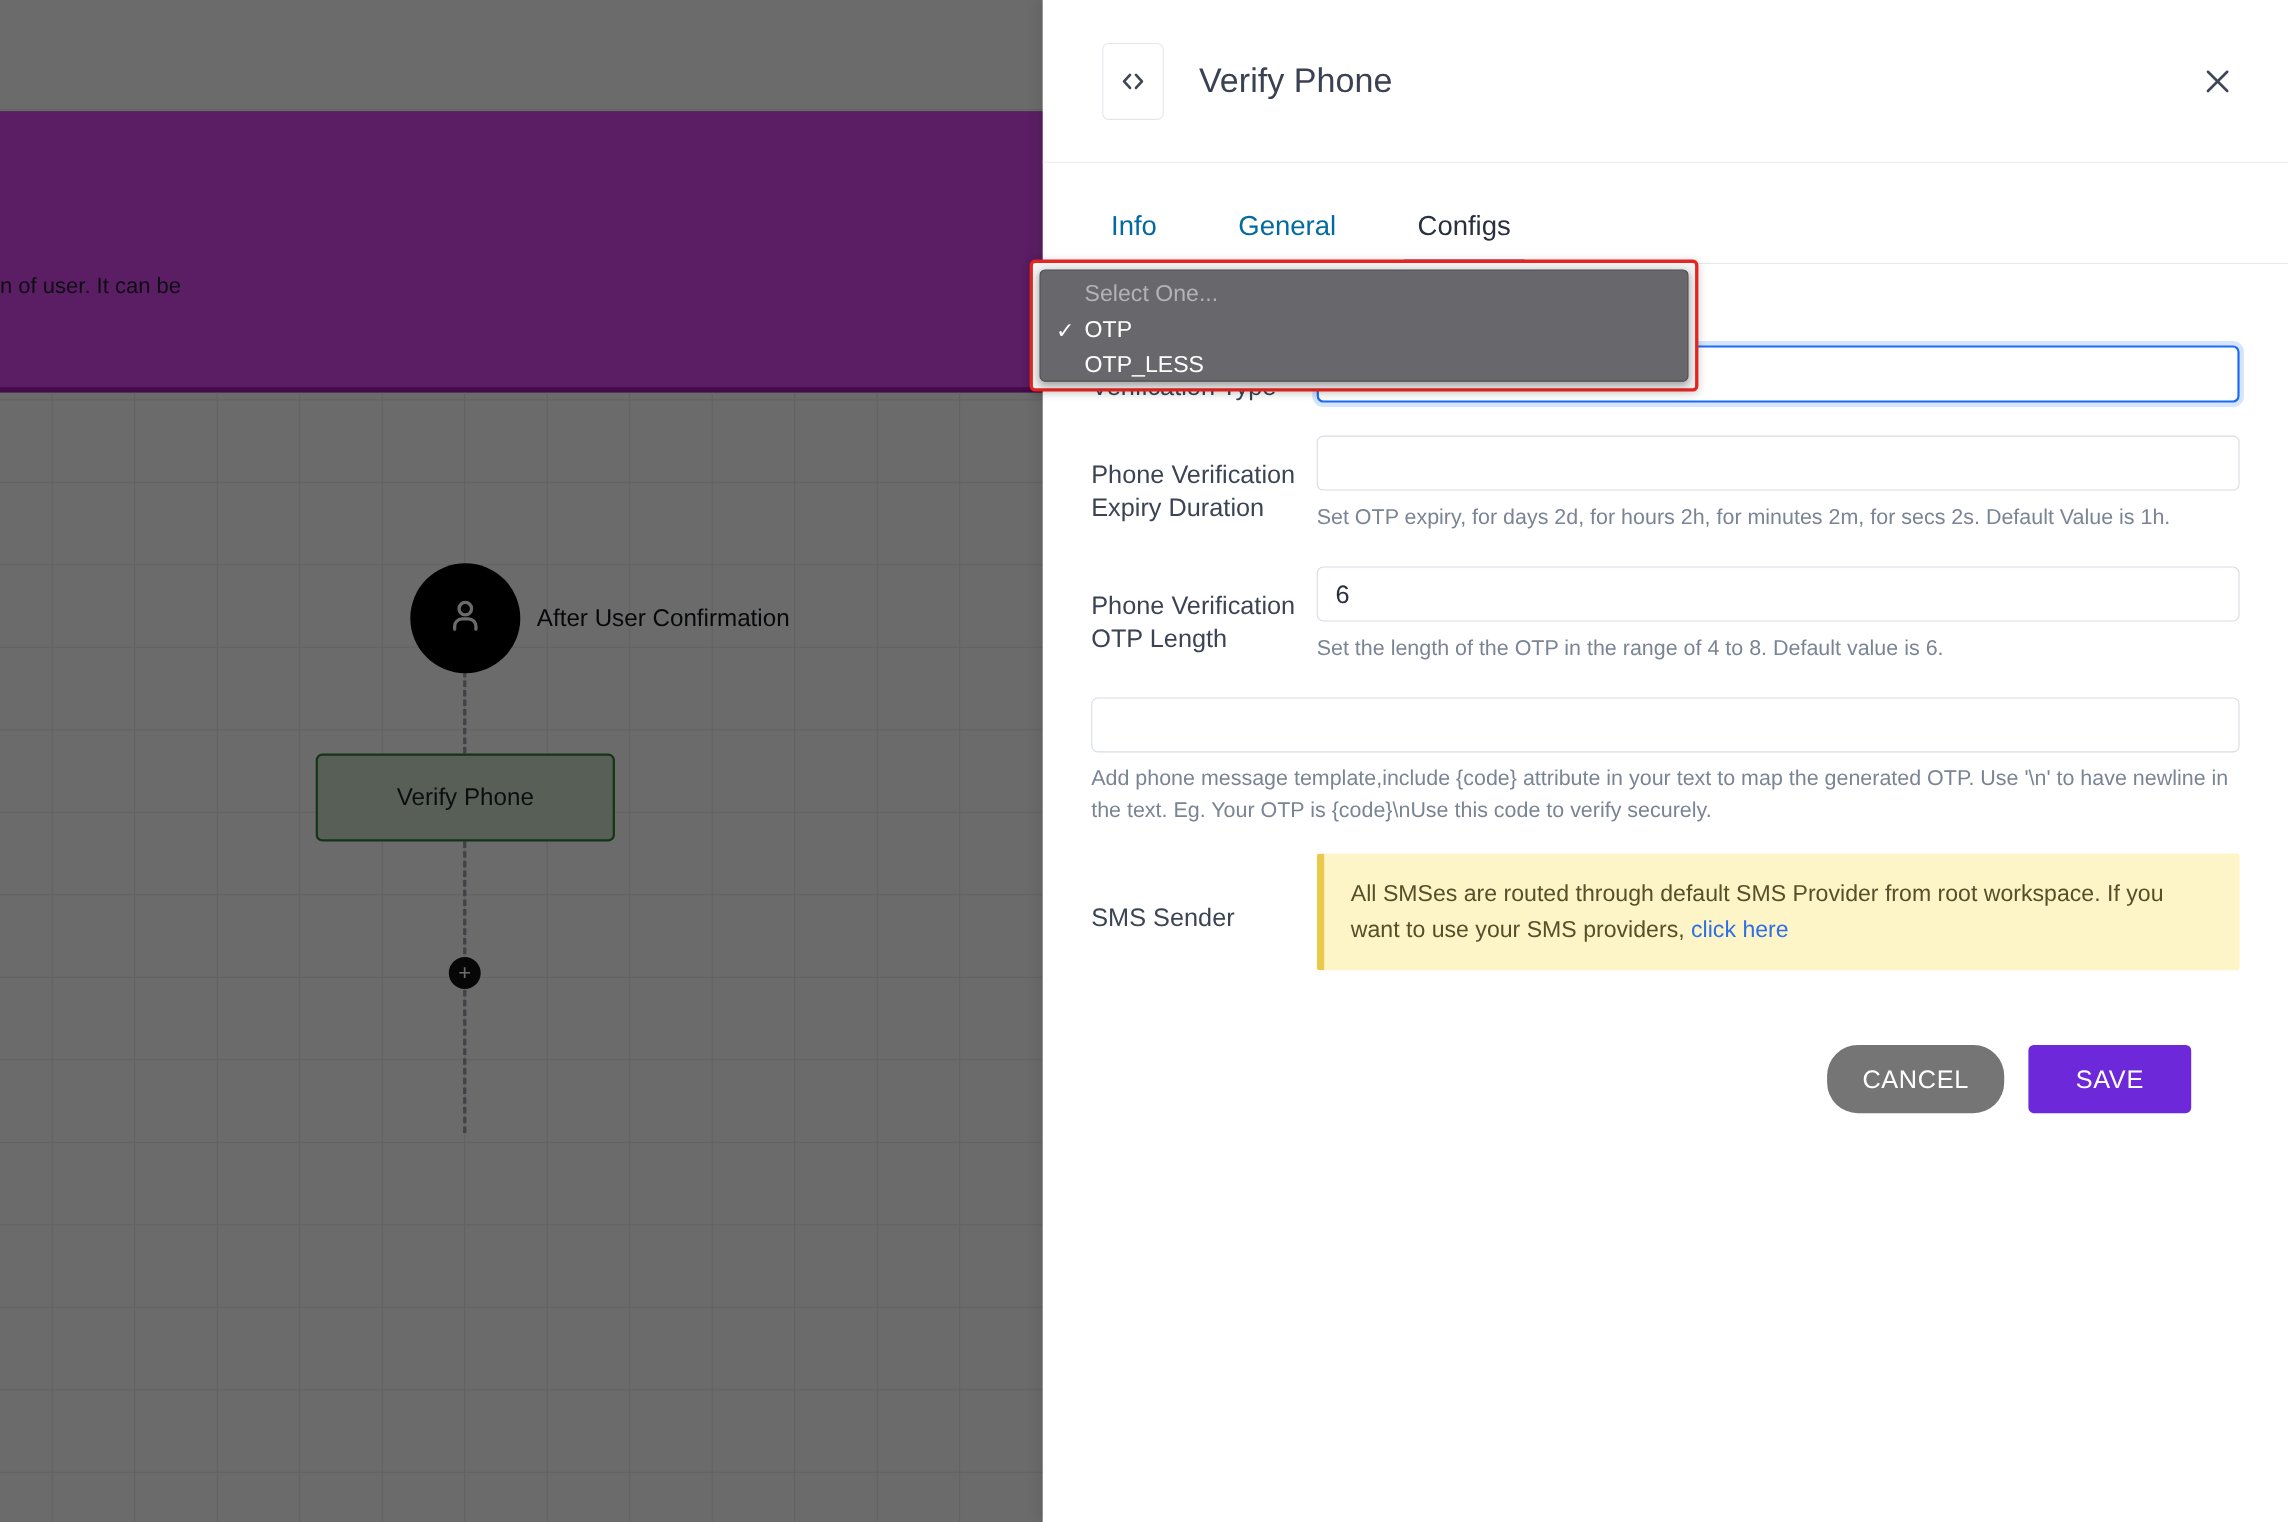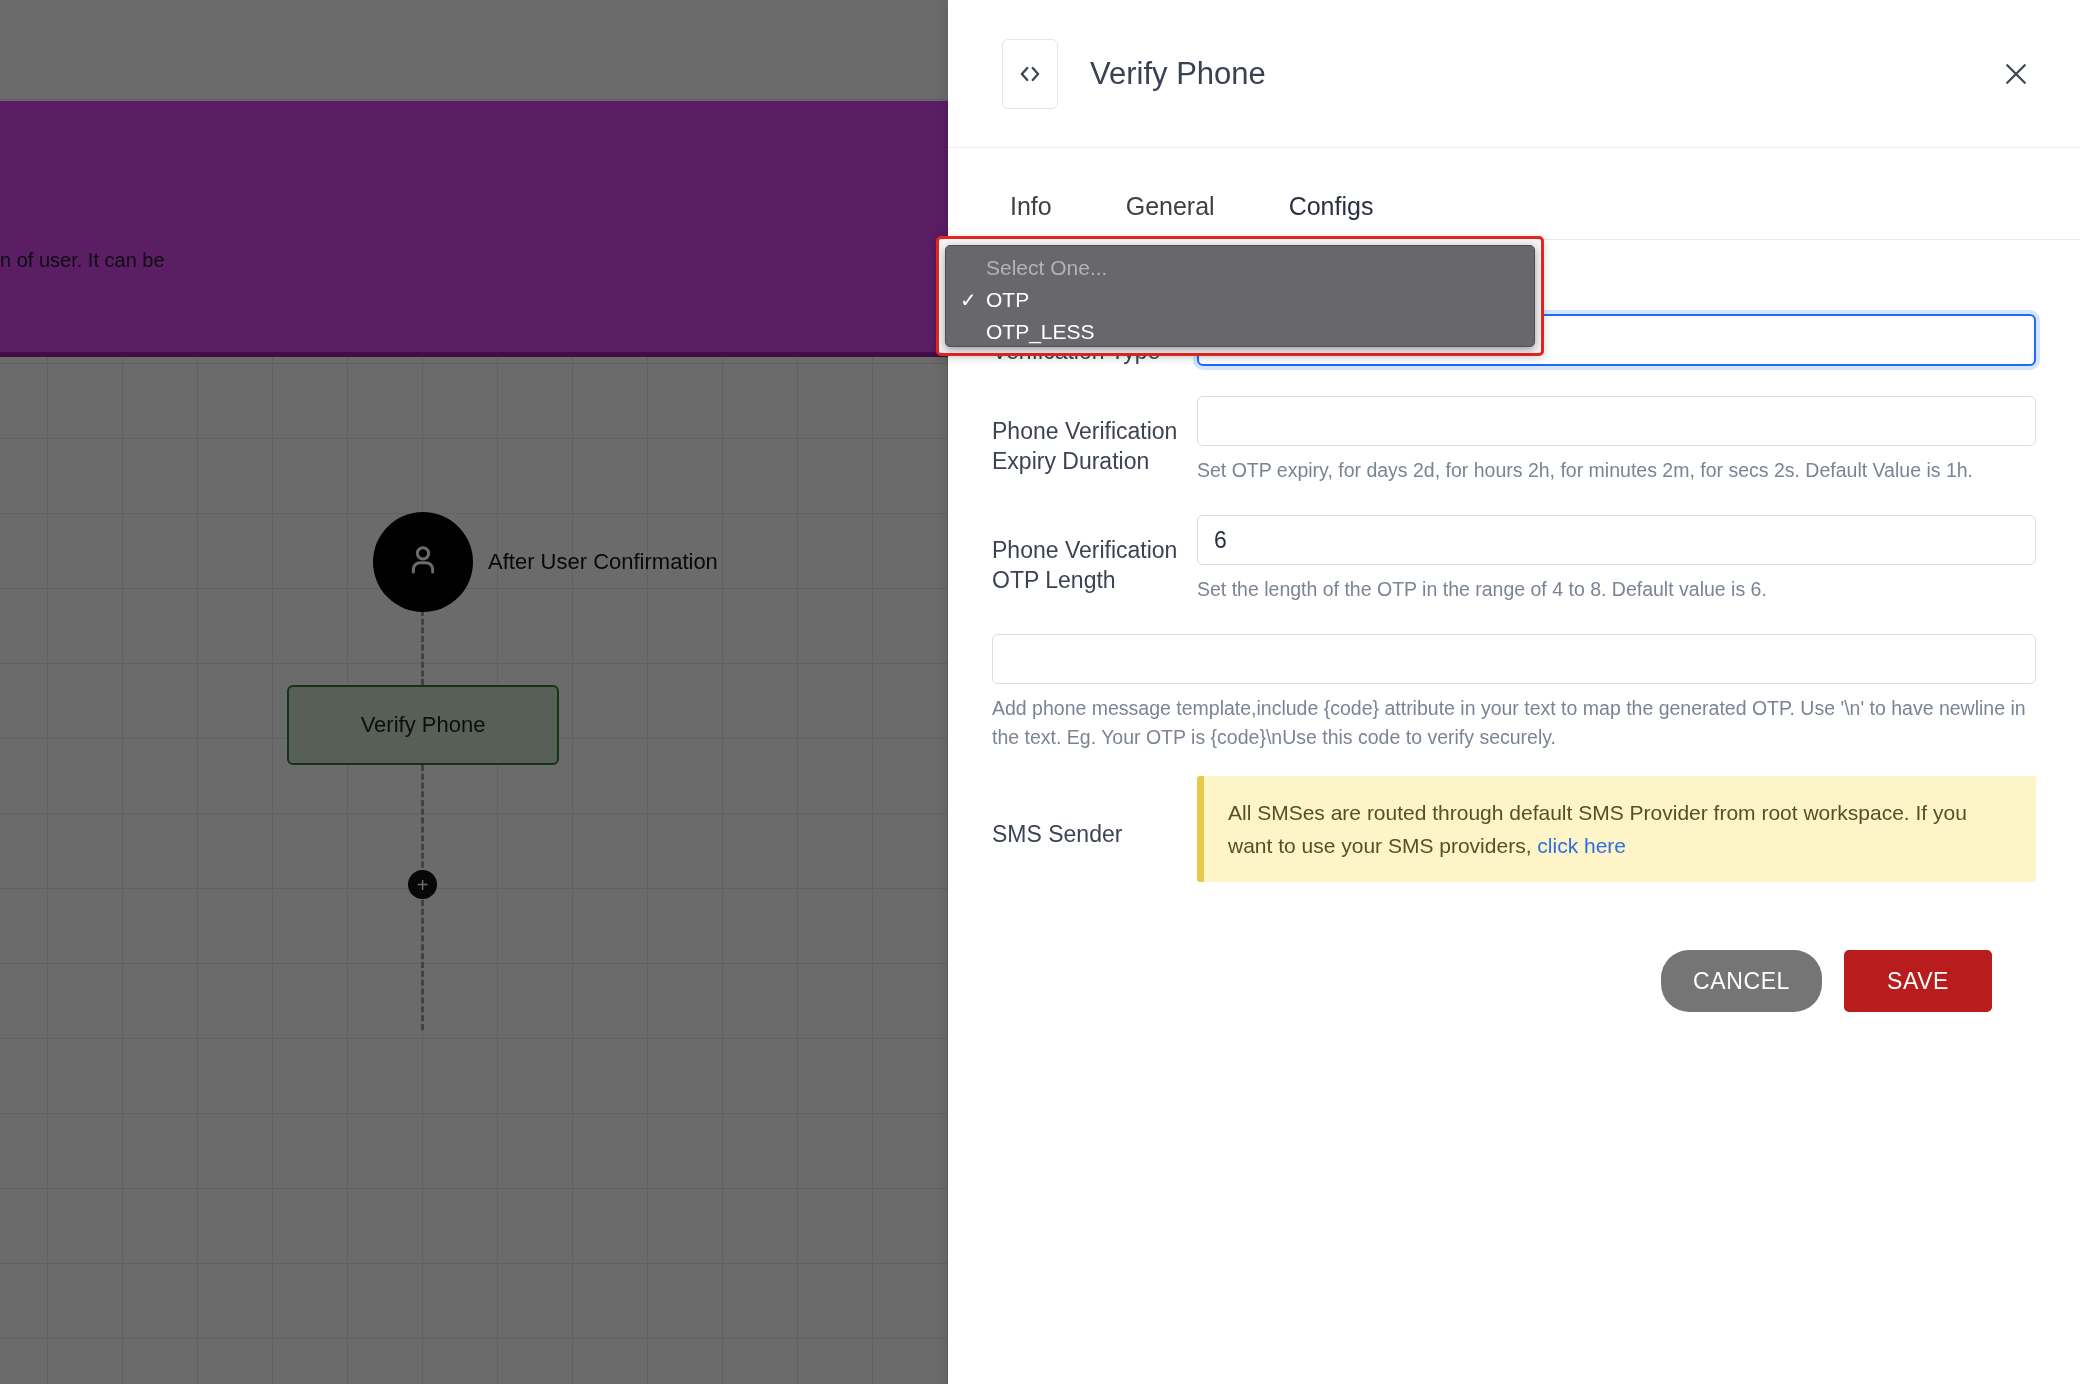--- a/index.html
+++ b/index.html
@@ -107,21 +107,21 @@
   #close-btn svg { width: 30px; height: 30px; }
 
   
   #tabs {
     display: flex; align-items: flex-end;
     padding-left: 44px;
     border-bottom: 1px solid #e7e9ef;
     height: 92px;
   }
   .tab {
-    font-size: 25px; color: #404040;
+    font-size: 25px; color: #0369a1;
     padding: 0 18px 18px 18px; margin-right: 38px;
     cursor: pointer; position: relative; background: none; border: none;
     font-family: inherit;
   }
   .tab.active { color: #2a3040; }
   .tab.active::after {
     content: ""; position: absolute; left: 4px; right: 4px; bottom: -2px;
     height: 5px; background: #1a6ef5; border-radius: 2px;
   }
 
@@ -212,21 +212,21 @@
     padding: 62px 44px 0 44px;
   }
   .btn {
     height: 62px; min-width: 148px;
     border: none; border-radius: 5px;
     font-size: 23px; letter-spacing: 0.6px; font-weight: 500;
     color: #ffffff; cursor: pointer; font-family: inherit;
     padding: 0 32px;
   }
   #cancel-btn { background: #757575; border-radius: 28px; }
-  #save-btn { background: #b91c1c; }
+  #save-btn { background: #6d28d9; }
 </style>
 </head>
 <body>
 
 <div id="canvas-root">
   <div id="canvas-topbar"></div>
   <div id="canvas-infopanel">
     <div id="canvas-infopanel-inner">
       <div class="canvas-desc">n of user. It can be</div>
     </div>

